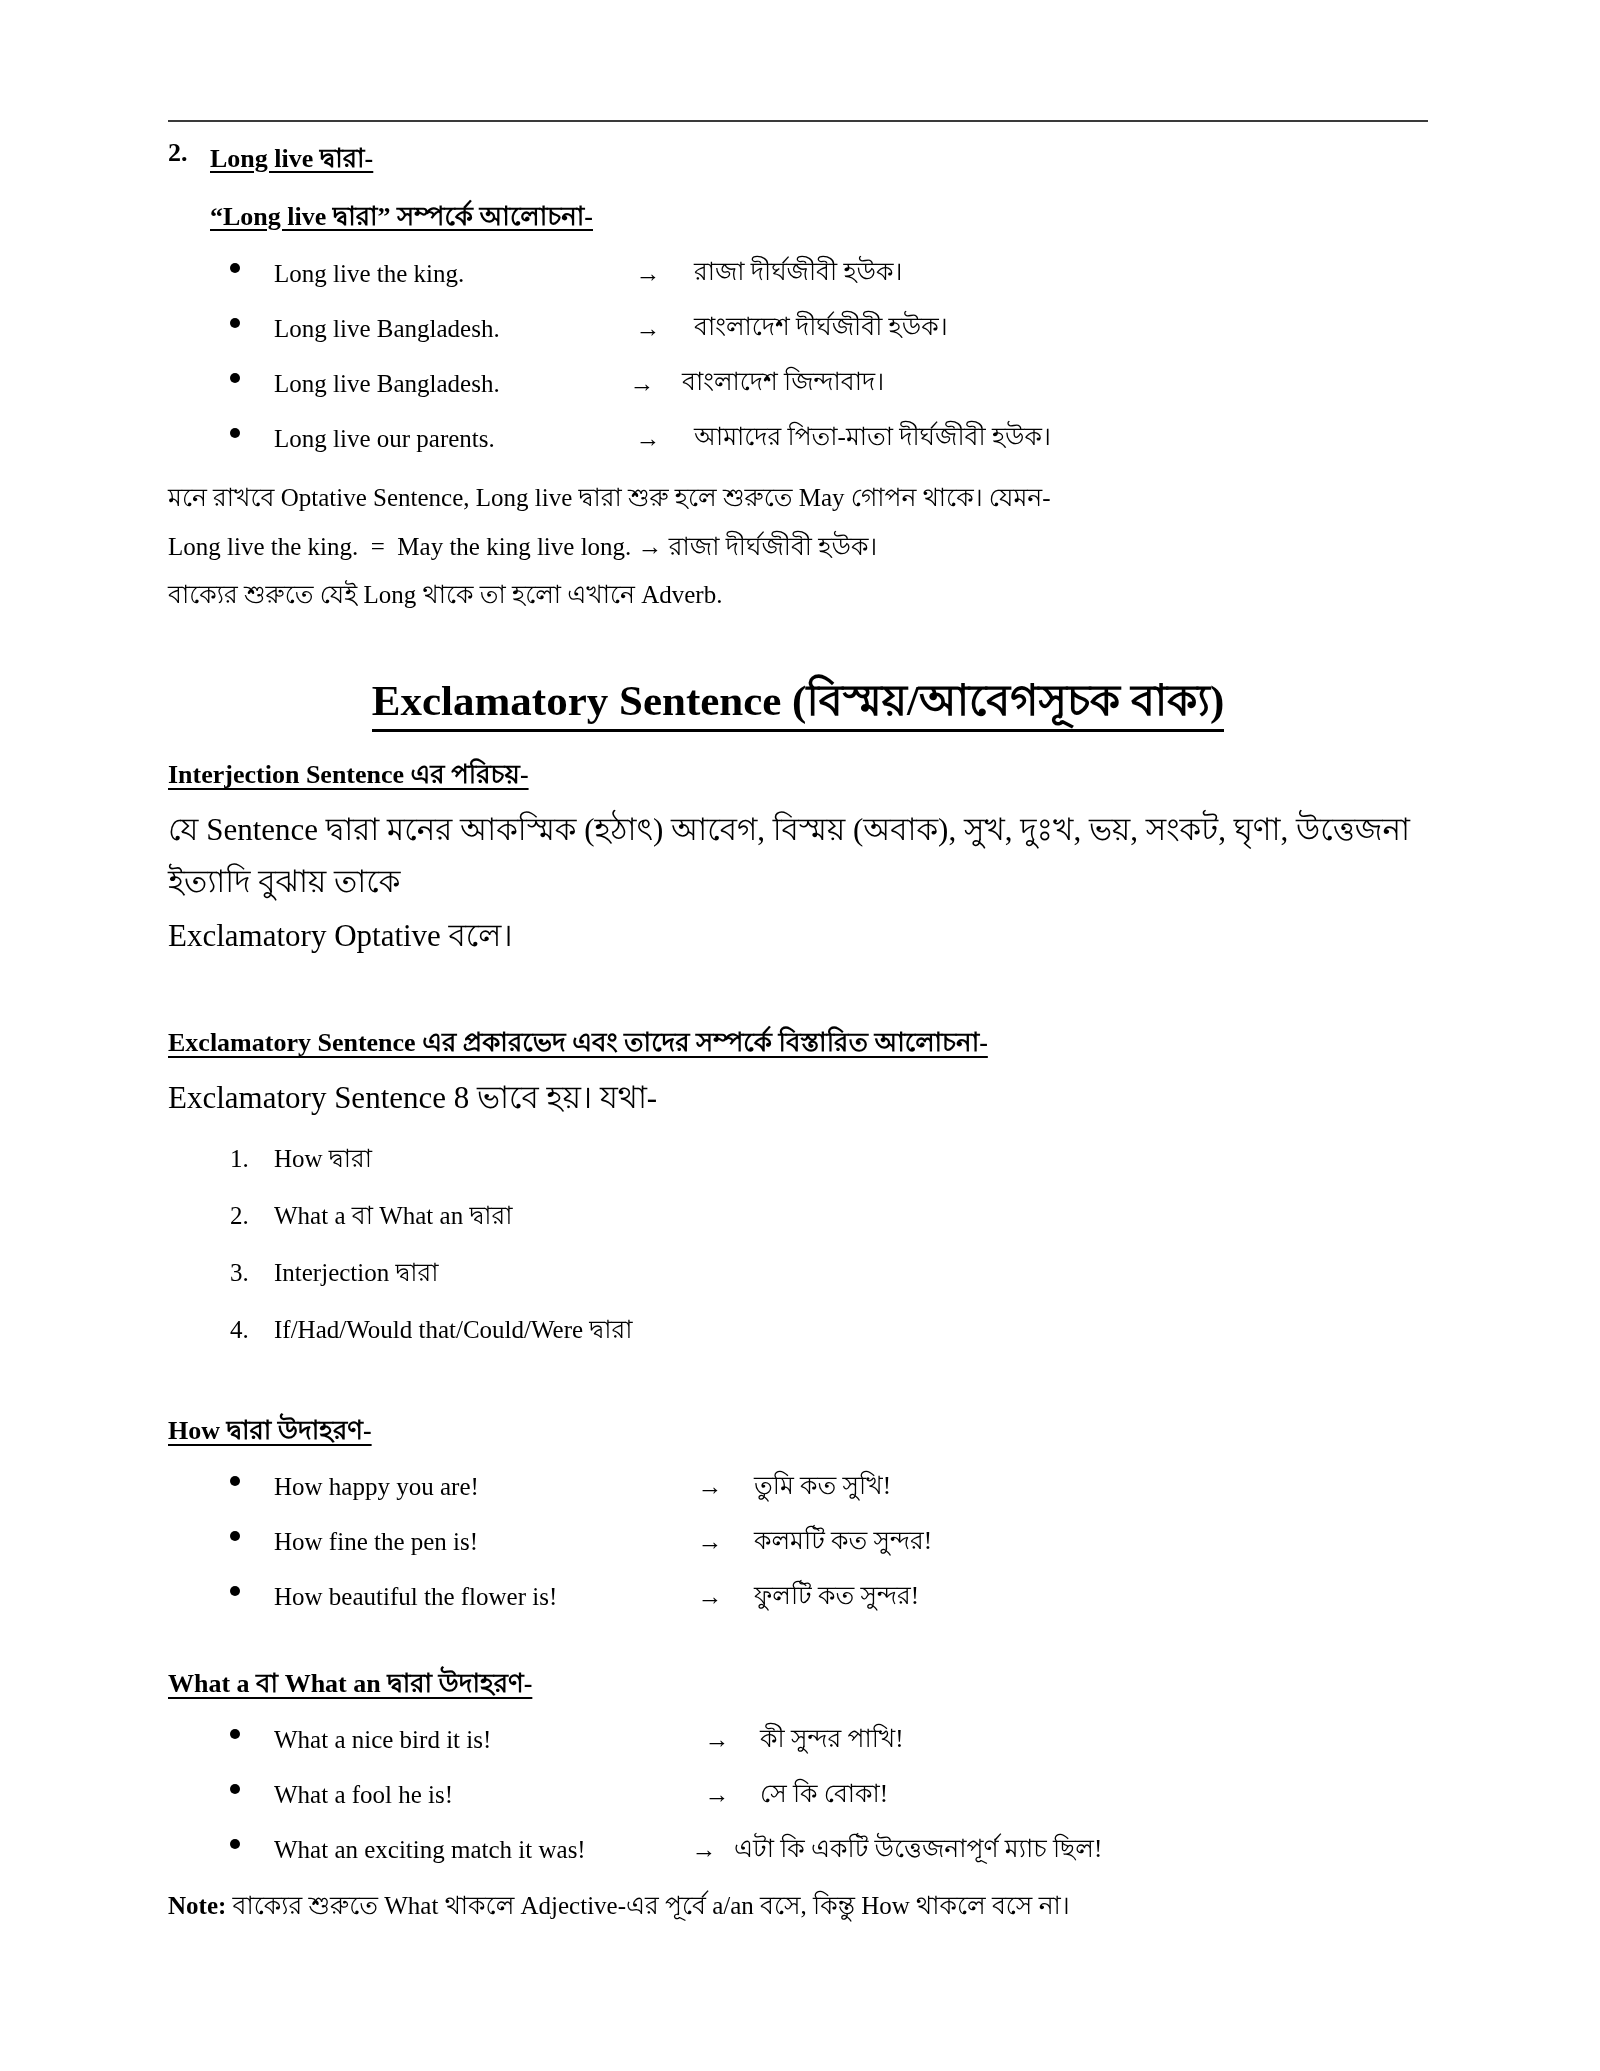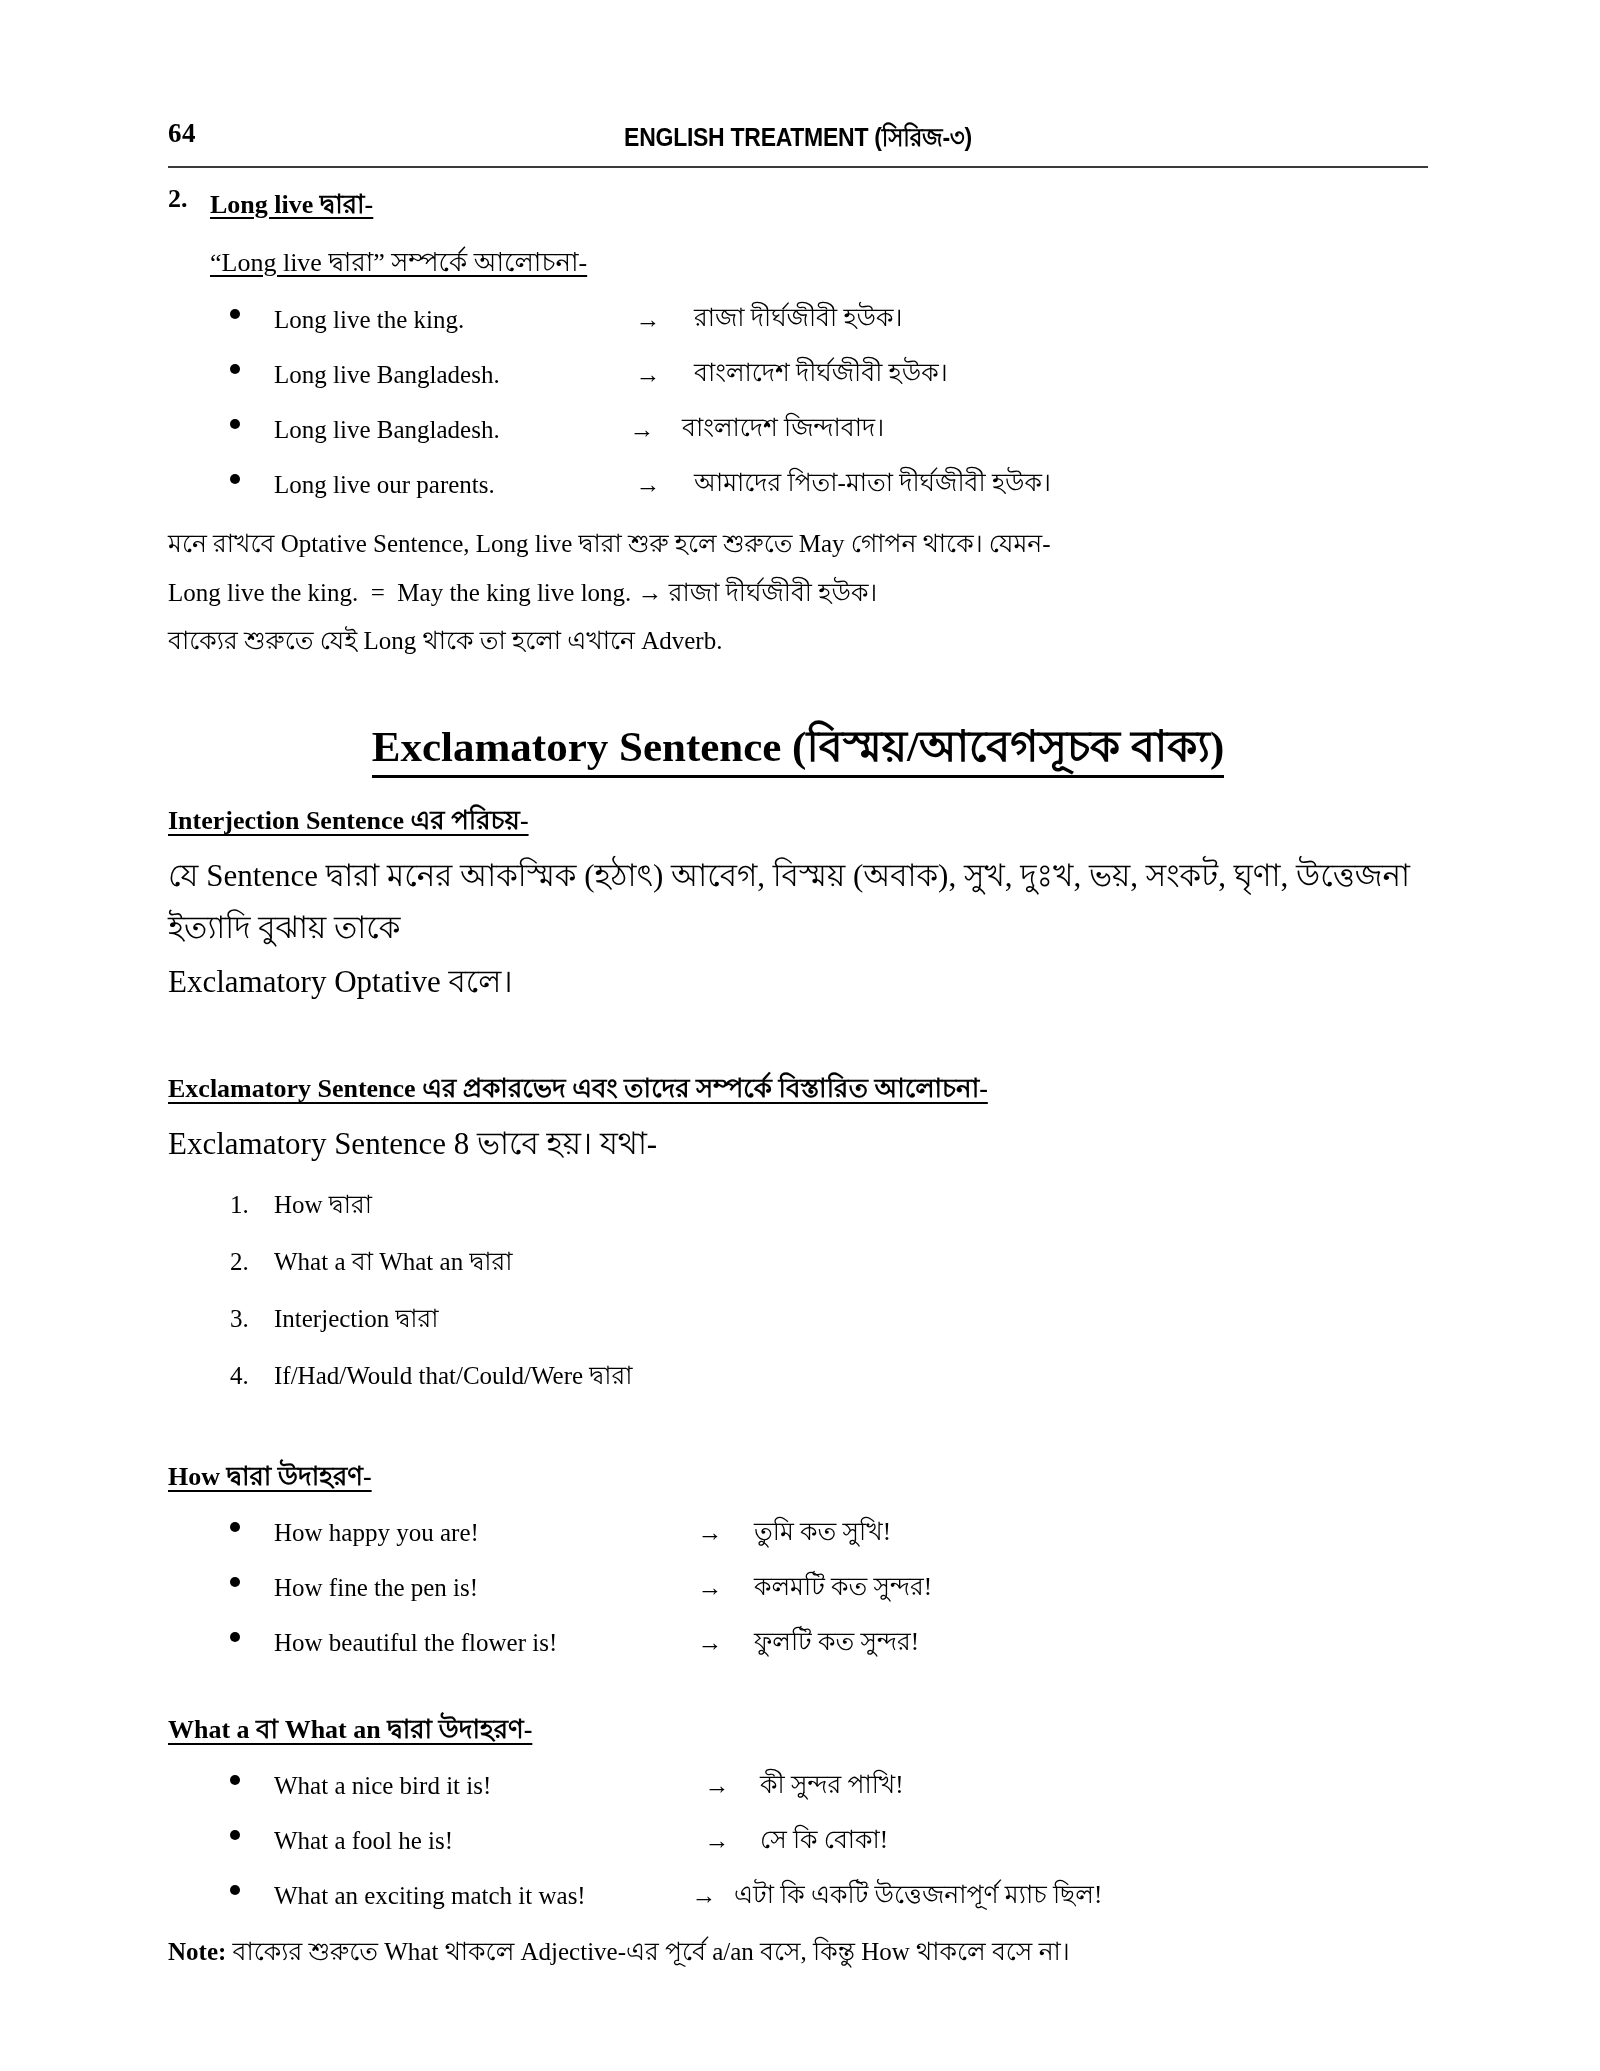--- a/index.html
+++ b/index.html
@@ -75,21 +75,21 @@
     flex: 0 0 42px;
   }
   .num-item .head-under {
     font-weight: bold;
     text-decoration: underline;
     text-underline-offset: 4px;
   }
   .sub-head {
     margin: 14px 0 0 42px;
     font-size: 26px;
-    font-weight: normal;
+    font-weight: bold;
     text-decoration: underline;
     text-underline-offset: 4px;
     display: inline-block;
   }
   .sub-head-wrap { margin-left: 42px; margin-top: 14px; }
 
   
   ul.bullets {
     list-style: none;
     margin: 6px 0 0 0;
@@ -172,24 +172,20 @@
   }
   .spacer-md { height: 34px; }
   .note-line { font-size: 25px; margin-top: 14px; }
 </style>
 </head>
 <body>
 
 <div class="page">
   <div class="content">
 
-    <div class="page-header">
-      <div class="page-number">64</div>
-      <div class="header-title">ENGLISH TREATMENT (সিরিজ-৩)</div>
-    </div>
     <hr class="header-rule">
 
     <div class="num-item">
       <span class="idx">2.</span>
       <span class="head-under">Long live দ্বারা-</span>
     </div>
 
     <div class="sub-head-wrap">
       <span class="sub-head" style="margin:0">“Long live দ্বারা” সম্পর্কে আলোচনা-</span>
     </div>

